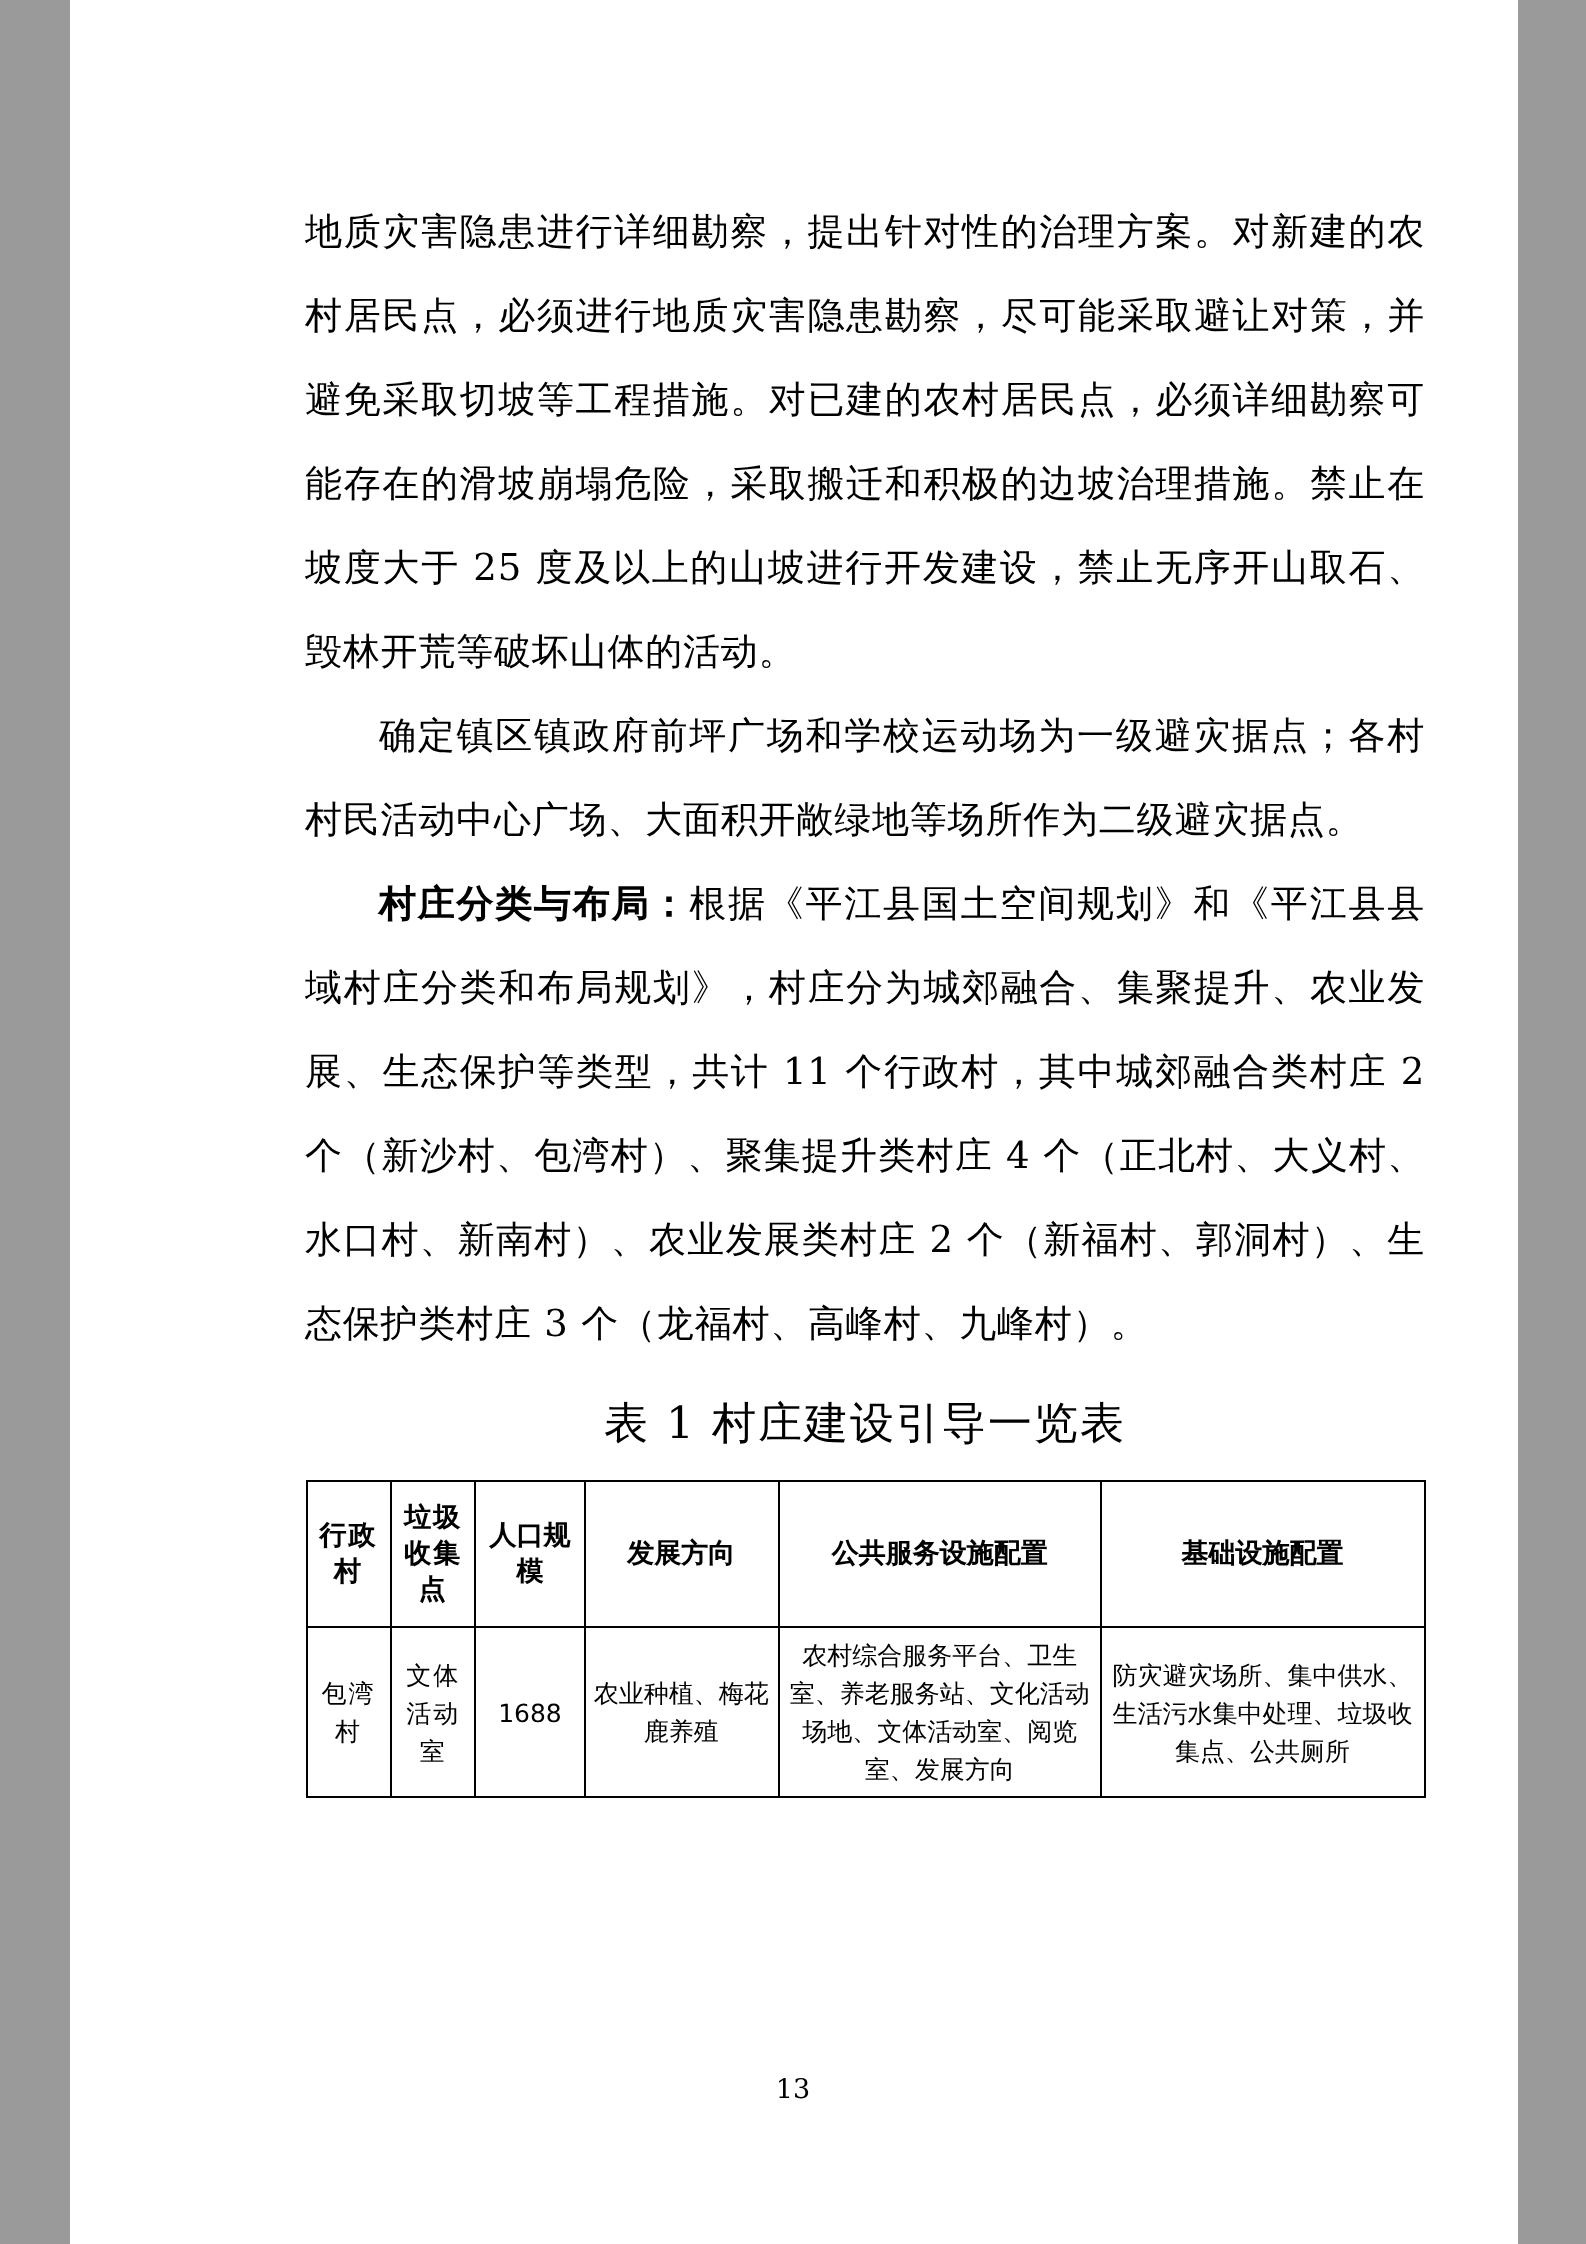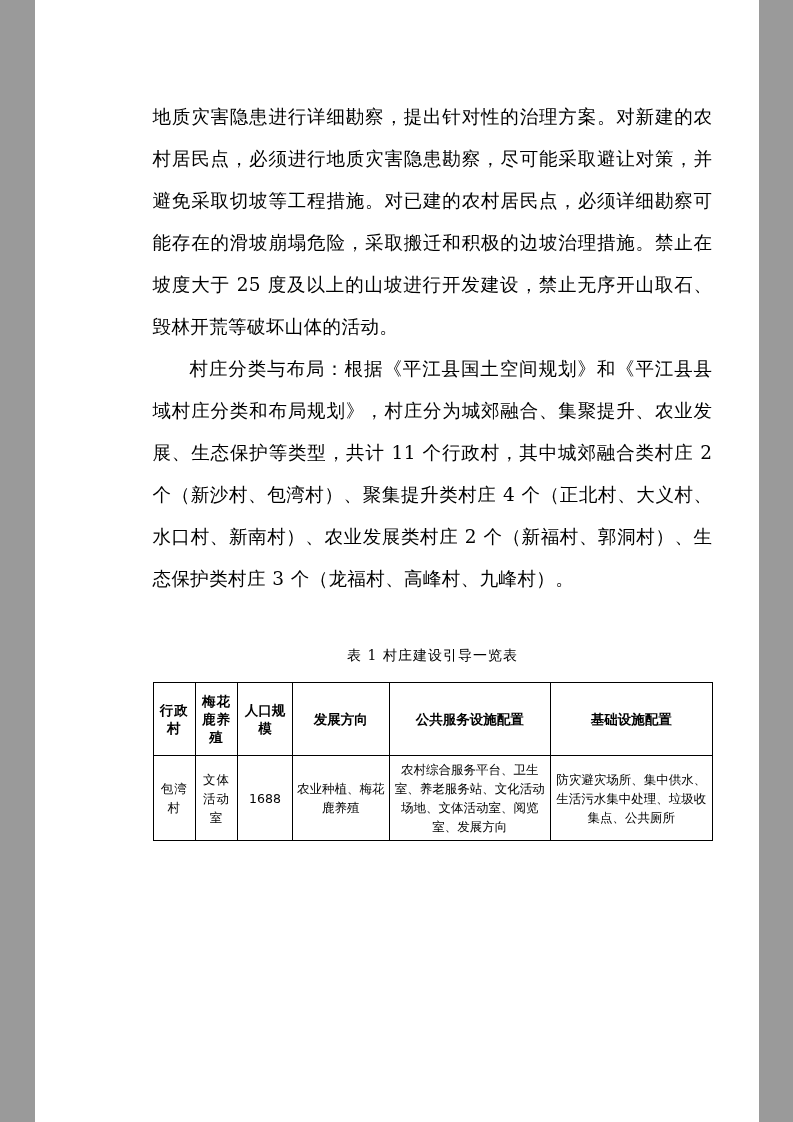--- a/index.html
+++ b/index.html
@@ -36,26 +36,26 @@
     text-indent: 2em;
   }
   h2.section-heading {
     font-size: 19px;
     line-height: 42px;
     margin: 16px 0 0 0;
     font-weight: bold;
     text-indent: 2em;
     letter-spacing: 0.5px;
   }
-  .lead-bold { font-weight: normal; }
+  .lead-bold { font-weight: bold; }
   .table-caption {
-    font-size: 14px;
+    font-size: 22px;
     line-height: 30px;
     text-align: center;
-    margin: 40px 0 12px 0;
+    margin: 14px 0 12px 0;
     letter-spacing: 1px;
   }
   table.village-table {
     border-collapse: collapse;
     width: 560px;
     table-layout: fixed;
     font-family: "DejaVu Sans", "Liberation Sans", sans-serif;
     border-radius: 20px;
   }
   table.village-table th,
@@ -96,54 +96,56 @@
   }
 </style>
 </head>
 <body>
 
 <div class="page">
   <div class="content">
 
     <p class="body-par">地质灾害隐患进行详细勘察，提出针对性的治理方案。对新建的农村居民点，必须进行地质灾害隐患勘察，尽可能采取避让对策，并避免采取切坡等工程措施。对已建的农村居民点，必须详细勘察可能存在的滑坡崩塌危险，采取搬迁和积极的边坡治理措施。禁止在坡度大于 25 度及以上的山坡进行开发建设，禁止无序开山取石、毁林开荒等破坏山体的活动。</p>
 
+    <p class="body-par indent2">确定镇区镇政府前坪广场和学校运动场为一级避灾据点；各村村民活动中心广场、大面积开敞绿地等场所作为二级避灾据点。</p>
 
 
     <p class="body-par indent2">
       <span class="lead-bold">村庄分类与布局：</span><span>根据《平江县国土空间规划》和《平江县县域村庄分类和布局规划》，村庄分为城郊融合、集聚提升、农业发展、生态保护等类型，共计 11 个行政村，其中城郊融合类村庄 2 个（新沙村、包湾村）、聚集提升类村庄 4 个（正北村、大义村、水口村、新南村）、农业发展类村庄 2 个（新福村、郭洞村）、生态保护类村庄 3 个（龙福村、高峰村、九峰村）。</span>
     </p>
 
     <div class="table-caption">表 1 村庄建设引导一览表</div>
 
     <table class="village-table">
       <colgroup>
         <col class="col-admin">
         <col class="col-type">
         <col class="col-pop">
         <col class="col-dir">
         <col class="col-pub">
         <col class="col-infra">
       </colgroup>
       <thead>
         <tr>
           <th class="vert">行政村</th>
-          <th class="vert">梅花鹿养殖</th>
+          <th class="vert">垃圾收集点</th>
           <th>人口规模</th>
           <th>发展方向</th>
           <th>公共服务设施配置</th>
           <th>基础设施配置</th>
         </tr>
       </thead>
       <tbody>
         <tr>
           <td class="vert">包湾村</td>
           <td class="vert">文体活动室</td>
           <td>1688</td>
           <td>农业种植、梅花鹿养殖</td>
           <td>农村综合服务平台、卫生室、养老服务站、文化活动场地、文体活动室、阅览室、发展方向</td>
           <td>防灾避灾场所、集中供水、生活污水集中处理、垃圾收集点、公共厕所</td>
         </tr>
       </tbody>
     </table>
 
   </div>
 
+  <div class="page-number">13</div>
 </div>
 
 </body></html>

